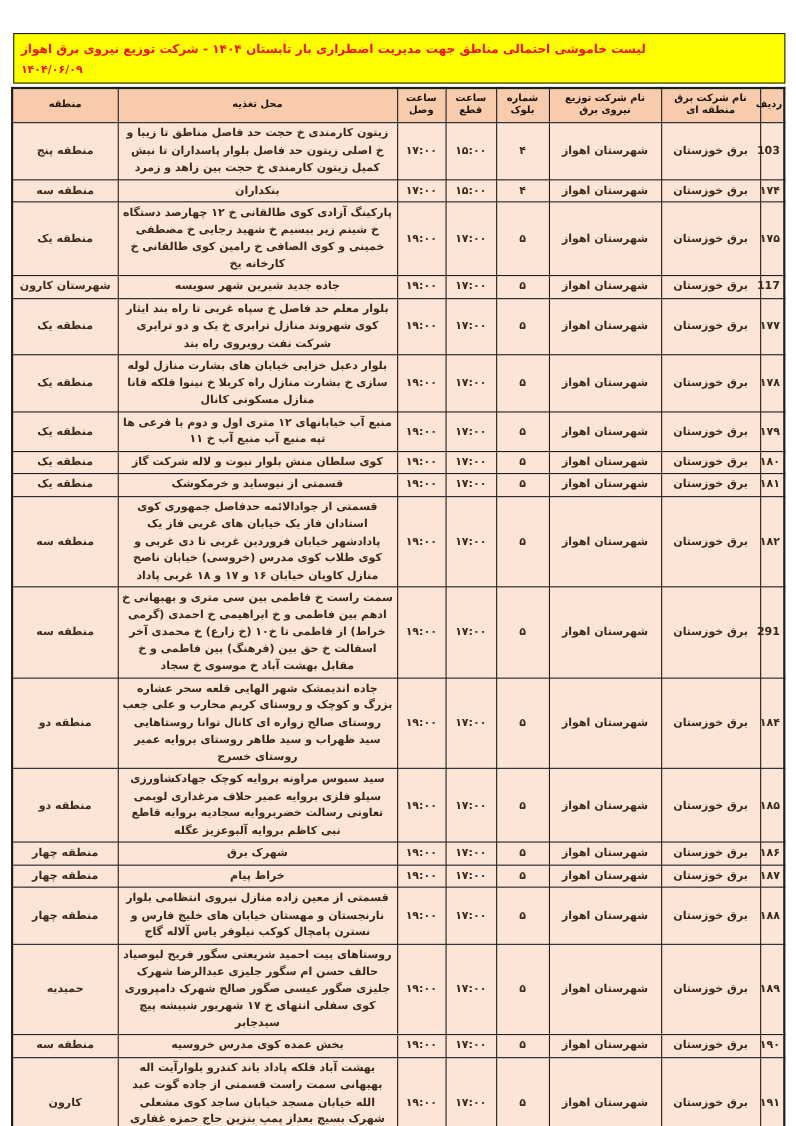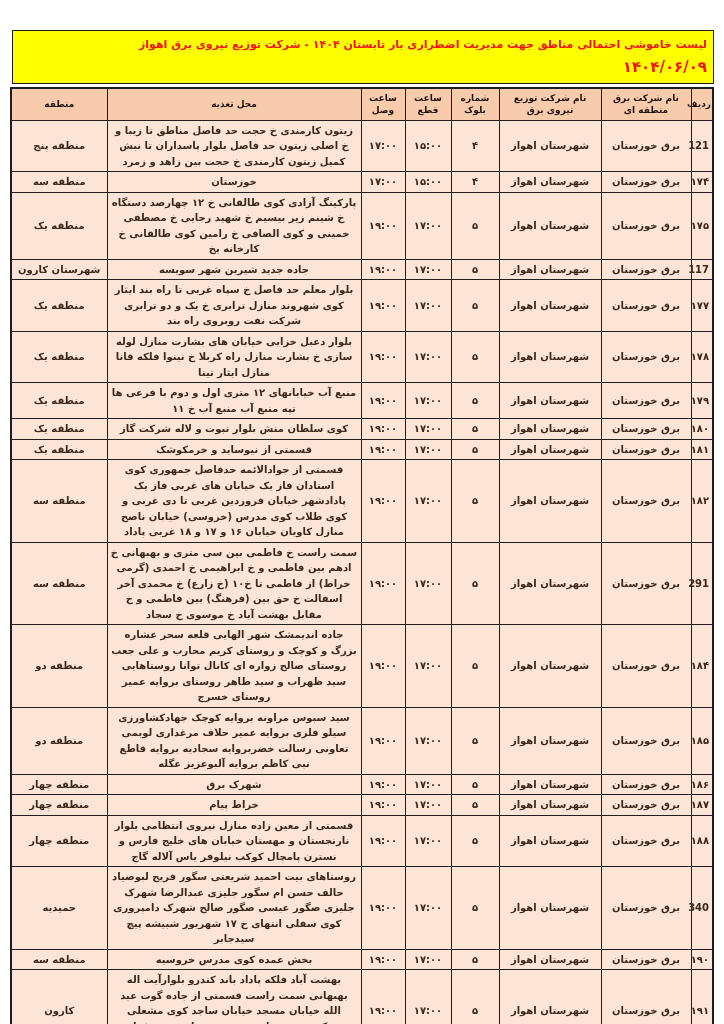--- a/index.html
+++ b/index.html
@@ -12,30 +12,30 @@
   body{
     width:724px; height:1024px; overflow:hidden;
     font-family:"DejaVu Sans","Liberation Sans",sans-serif;
   }
   .page{
     width:702px; margin:20px 10px 0 12px;
   }
   .title-block{
     background:var(--title-bg);
     border:1px solid var(--border);
-    text-align:right;
+    text-align:left;
     padding:4px 6px 3px 6px;
     margin-bottom:3px;
     margin-top:30px;
   }
   .title-block .t1{
     color:var(--title-text); font-weight:bold; font-size:11px; line-height:1.8;
   }
   .title-block .t2{
-    color:var(--title-text); font-weight:bold; font-size:15px; line-height:1.7;
+    color:var(--title-text); font-weight:bold; font-size:10px; line-height:1.7;
   }
   table.outage{
     width:702px; border-collapse:collapse; table-layout:fixed;
     border:2px solid var(--border);
   }
   table.outage th, table.outage td{
     border:1px solid var(--border);
     text-align:center; vertical-align:middle;
     font-weight:bold;
   }
@@ -85,37 +85,37 @@
           <th>نام شرکت توزیع نیروی برق</th>
           <th>شماره بلوک</th>
           <th>ساعت قطع</th>
           <th>ساعت وصل</th>
           <th>محل تغذیه</th>
           <th>منطقه</th>
         </tr>
     </thead>
     <tbody>
         <tr>
-          <td class="col-radif">121</td>
+          <td class="col-radif">103</td>
           <td class="col-regional_co">برق خوزستان</td>
           <td class="col-distribution_co">شهرستان اهواز</td>
           <td class="col-block_no">۴</td>
           <td class="col-cut_time">۱۵:۰۰</td>
           <td class="col-restore_time">۱۷:۰۰</td>
           <td class="col-feed_location">زیتون کارمندی خ حجت حد فاصل مناطق تا زیبا و خ اصلی زیتون حد فاصل بلوار پاسداران تا نبش کمیل  زیتون کارمندی خ حجت بین زاهد و زمرد</td>
           <td class="col-district">منطقه پنج</td>
         </tr>
         <tr>
           <td class="col-radif">۱۷۴</td>
           <td class="col-regional_co">برق خوزستان</td>
           <td class="col-distribution_co">شهرستان اهواز</td>
           <td class="col-block_no">۴</td>
           <td class="col-cut_time">۱۵:۰۰</td>
           <td class="col-restore_time">۱۷:۰۰</td>
-          <td class="col-feed_location">خوزستان</td>
+          <td class="col-feed_location">بنکداران</td>
           <td class="col-district">منطقه سه</td>
         </tr>
         <tr>
           <td class="col-radif">۱۷۵</td>
           <td class="col-regional_co">برق خوزستان</td>
           <td class="col-distribution_co">شهرستان اهواز</td>
           <td class="col-block_no">۵</td>
           <td class="col-cut_time">۱۷:۰۰</td>
           <td class="col-restore_time">۱۹:۰۰</td>
           <td class="col-feed_location">پارکینگ آزادی  کوی طالقانی خ ۱۲ چهارصد دستگاه  خ شینم  زیر بیسیم  خ شهید رجایی خ مصطفی خمینی و کوی الصافی  خ رامین  کوی طالقانی خ کارخانه یخ</td>
@@ -141,21 +141,21 @@
           <td class="col-feed_location">بلوار معلم حد فاصل خ سپاه غربی تا راه بند ایثار  کوی شهروند  منازل ترابری خ یک و دو ترابری شرکت نفت روبروی راه بند</td>
           <td class="col-district">منطقه یک</td>
         </tr>
         <tr>
           <td class="col-radif">۱۷۸</td>
           <td class="col-regional_co">برق خوزستان</td>
           <td class="col-distribution_co">شهرستان اهواز</td>
           <td class="col-block_no">۵</td>
           <td class="col-cut_time">۱۷:۰۰</td>
           <td class="col-restore_time">۱۹:۰۰</td>
-          <td class="col-feed_location">بلوار دعبل خزایی  خیابان های بشارت  منازل لوله سازی خ بشارت  منازل راه کربلا خ نینوا  فلکه قانا منازل ایثار تینا</td>
+          <td class="col-feed_location">بلوار دعبل خزایی  خیابان های بشارت  منازل لوله سازی خ بشارت  منازل راه کربلا خ نینوا  فلکه قانا منازل مسکونی کانال</td>
           <td class="col-district">منطقه یک</td>
         </tr>
         <tr>
           <td class="col-radif">۱۷۹</td>
           <td class="col-regional_co">برق خوزستان</td>
           <td class="col-distribution_co">شهرستان اهواز</td>
           <td class="col-block_no">۵</td>
           <td class="col-cut_time">۱۷:۰۰</td>
           <td class="col-restore_time">۱۹:۰۰</td>
           <td class="col-feed_location">منبع آب خیابانهای ۱۲ متری اول و دوم با فرعی ها  تپه منبع آب  منبع آب خ ۱۱</td>
@@ -245,21 +245,21 @@
           <td class="col-radif">۱۸۸</td>
           <td class="col-regional_co">برق خوزستان</td>
           <td class="col-distribution_co">شهرستان اهواز</td>
           <td class="col-block_no">۵</td>
           <td class="col-cut_time">۱۷:۰۰</td>
           <td class="col-restore_time">۱۹:۰۰</td>
           <td class="col-feed_location">قسمتی از معین زاده  منازل نیروی انتظامی بلوار نارنجستان و مهستان  خیابان های خلیج فارس و نسترن  پامچال  کوکب  نیلوفر  یاس  آلاله  گاج</td>
           <td class="col-district">منطقه چهار</td>
         </tr>
         <tr>
-          <td class="col-radif">340</td>
+          <td class="col-radif">۱۸۹</td>
           <td class="col-regional_co">برق خوزستان</td>
           <td class="col-distribution_co">شهرستان اهواز</td>
           <td class="col-block_no">۵</td>
           <td class="col-cut_time">۱۷:۰۰</td>
           <td class="col-restore_time">۱۹:۰۰</td>
           <td class="col-feed_location">روستاهای بیت احمید  شریعتی  سگور فریح  لبوصیاد  حالف حسن  ام سگور  جلیزی عبدالرضا  شهرک جلیزی  صگور عیسی  صگور صالح  شهرک دامپروری  کوی سفلی  انتهای خ ۱۷ شهریور  شبیشه  پیچ سیدجابر</td>
           <td class="col-district">حمیدیه</td>
         </tr>
         <tr>
           <td class="col-radif">۱۹۰</td>

